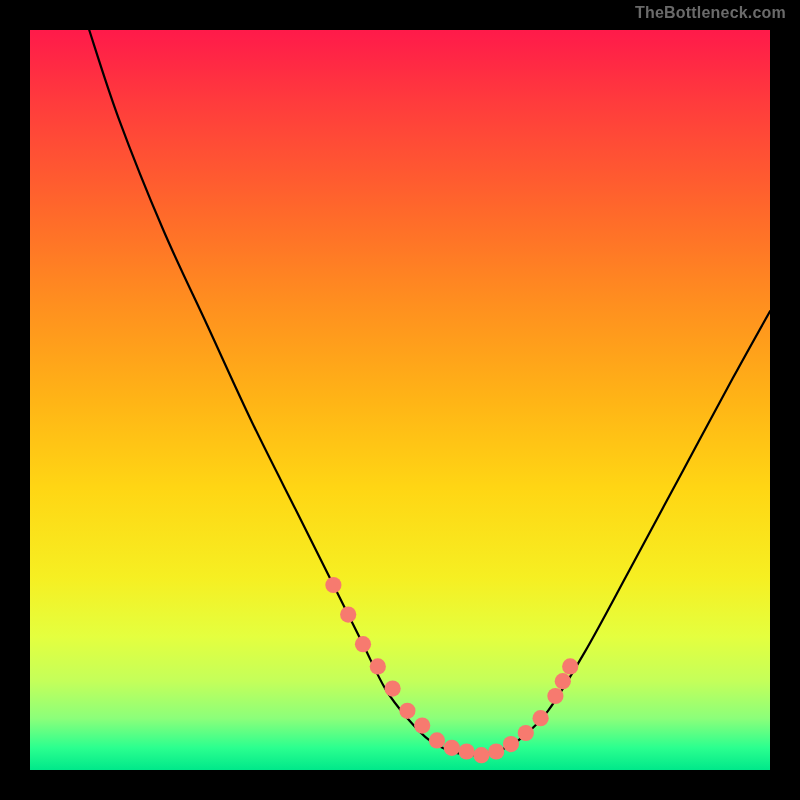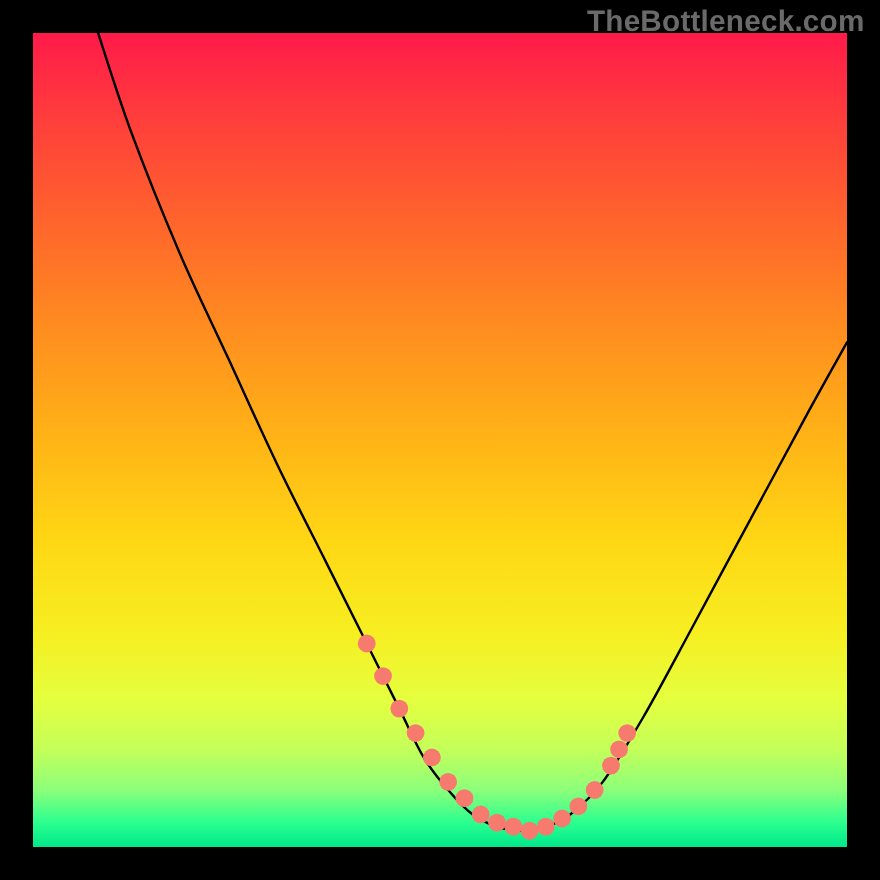--- a/index.html
+++ b/index.html
@@ -15,21 +15,21 @@
     position: relative;
     width: 800px;
     height: 800px;
     background: #000;
   }
   .watermark {
     position: absolute;
     top: 4px;
     right: 14px;
     color: #6a6a6a;
-    font-size: 27px;
+    font-size: 16px;
     font-weight: 600;
     letter-spacing: 0.2px;
     z-index: 20;
   }
   .plot-area {
     position: absolute;
     left: 30px;
     top: 30px;
     width: 740px;
     height: 740px;

